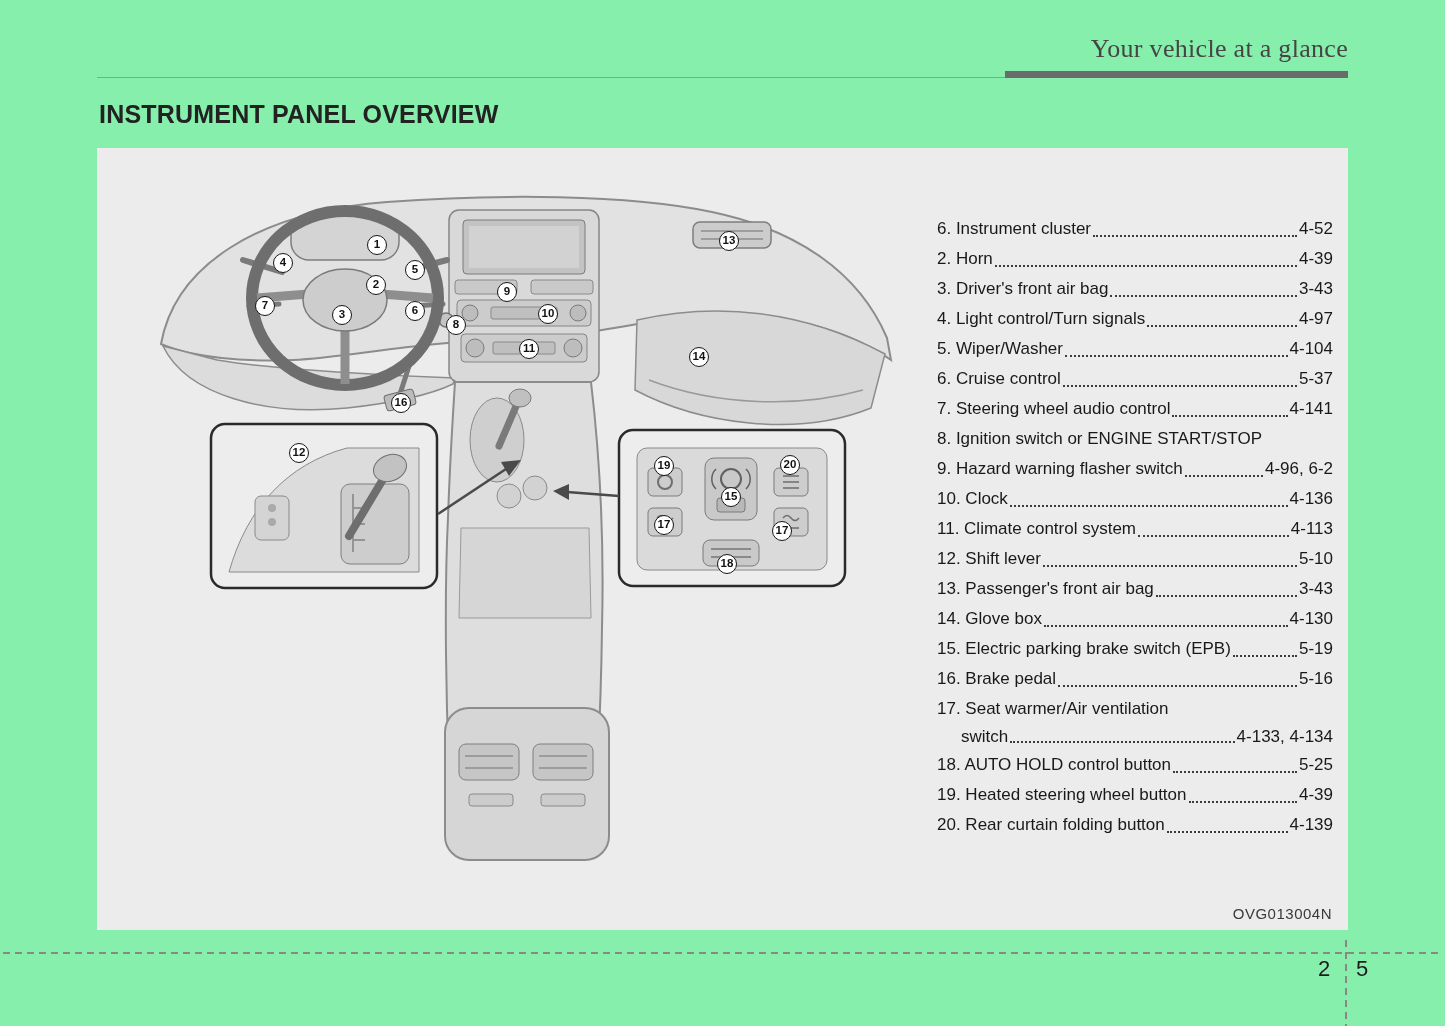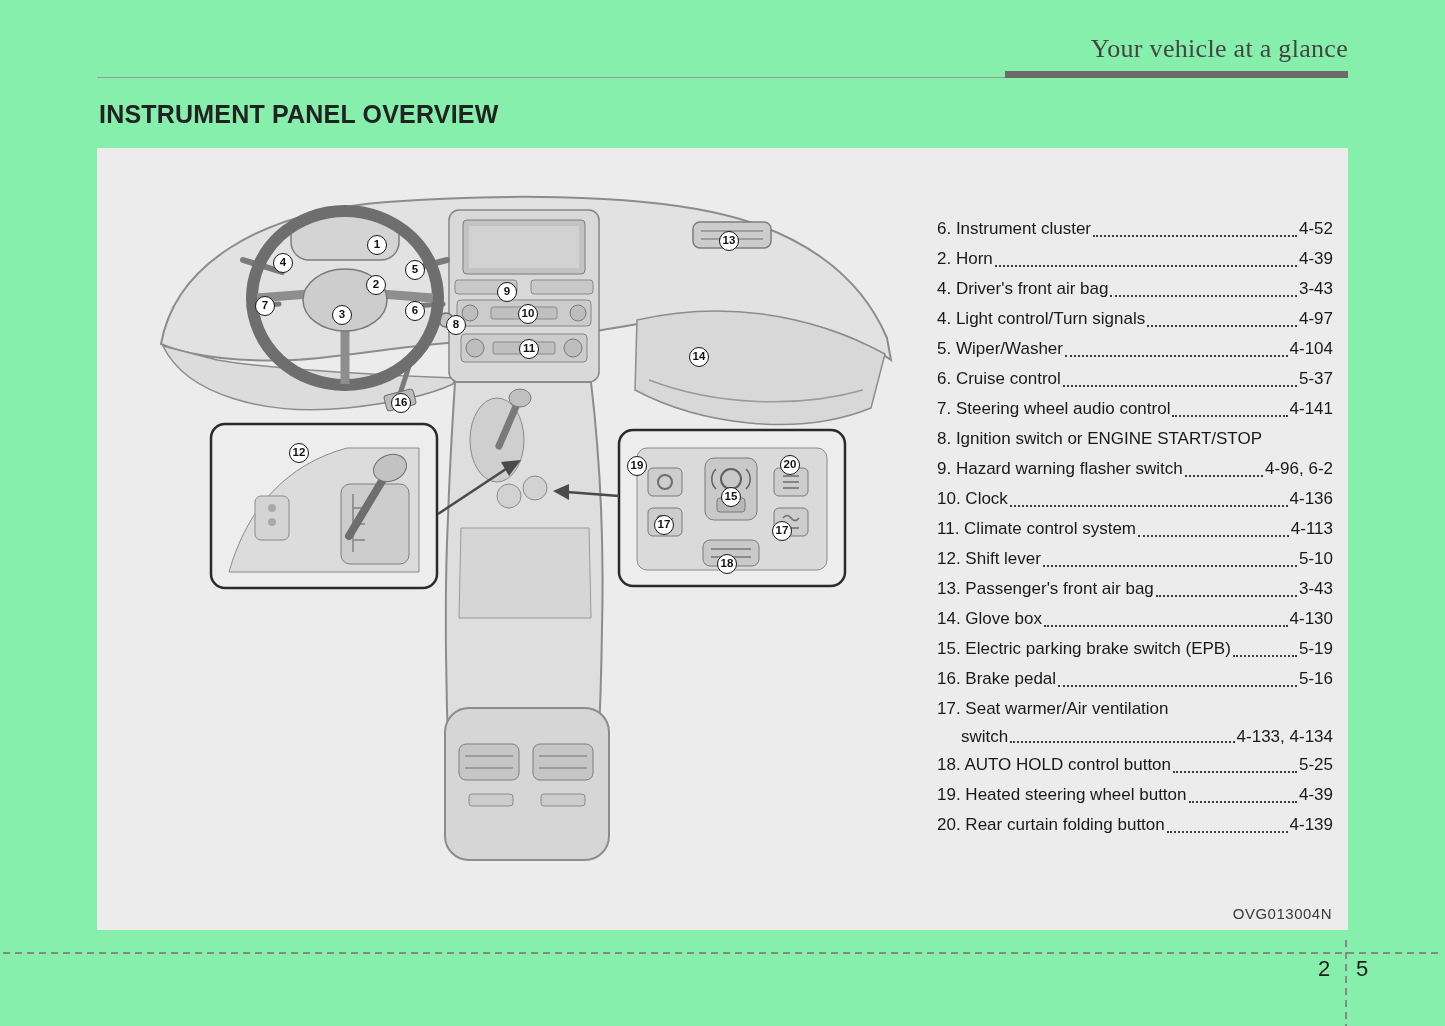--- a/index.html
+++ b/index.html
@@ -194,52 +194,52 @@
     <div class="callout-layer">
         <div class="callout" style="left: 280px; top: 97px;">1</div>
         <div class="callout" style="left: 279px; top: 137px;">2</div>
         <div class="callout" style="left: 245px; top: 167px;">3</div>
         <div class="callout" style="left: 186px; top: 115px;">4</div>
         <div class="callout" style="left: 318px; top: 122px;">5</div>
         <div class="callout" style="left: 318px; top: 163px;">6</div>
         <div class="callout" style="left: 168px; top: 158px;">7</div>
         <div class="callout" style="left: 359px; top: 177px;">8</div>
         <div class="callout" style="left: 410px; top: 144px;">9</div>
-        <div class="callout" style="left: 431px; top: 166px; border-radius: 10px;">10</div>
+        <div class="callout" style="left: 451px; top: 166px; border-radius: 10px;">10</div>
         <div class="callout" style="left: 432px; top: 201px;">11</div>
         <div class="callout" style="left: 202px; top: 305px;">12</div>
         <div class="callout" style="left: 632px; top: 93px;">13</div>
         <div class="callout" style="left: 602px; top: 209px;">14</div>
         <div class="callout" style="left: 634px; top: 349px;">15</div>
         <div class="callout" style="left: 304px; top: 255px;">16</div>
         <div class="callout" style="left: 567px; top: 377px;">17</div>
         <div class="callout" style="left: 685px; top: 383px;">17</div>
         <div class="callout" style="left: 630px; top: 416px; text-align: right;">18</div>
-        <div class="callout" style="left: 540px; top: 318px;">19</div>
+        <div class="callout" style="left: 567px; top: 318px;">19</div>
         <div class="callout" style="left: 693px; top: 317px;">20</div>
       </div>
 
     <ol class="parts-list">
         <li>
           <span class="pl-row">
             <span class="pl-label">6. Instrument cluster</span>
             <span class="pl-dots"></span>
             <span class="pl-page">4-52</span>
           </span>
         </li>
         <li>
           <span class="pl-row">
             <span class="pl-label">2. Horn</span>
             <span class="pl-dots"></span>
             <span class="pl-page">4-39</span>
           </span>
         </li>
         <li>
           <span class="pl-row">
-            <span class="pl-label">4. Driver's front air bag</span>
+            <span class="pl-label">3. Driver's front air bag</span>
             <span class="pl-dots"></span>
             <span class="pl-page">3-43</span>
           </span>
         </li>
         <li>
           <span class="pl-row">
             <span class="pl-label">4. Light control/Turn signals</span>
             <span class="pl-dots"></span>
             <span class="pl-page">4-97</span>
           </span>

